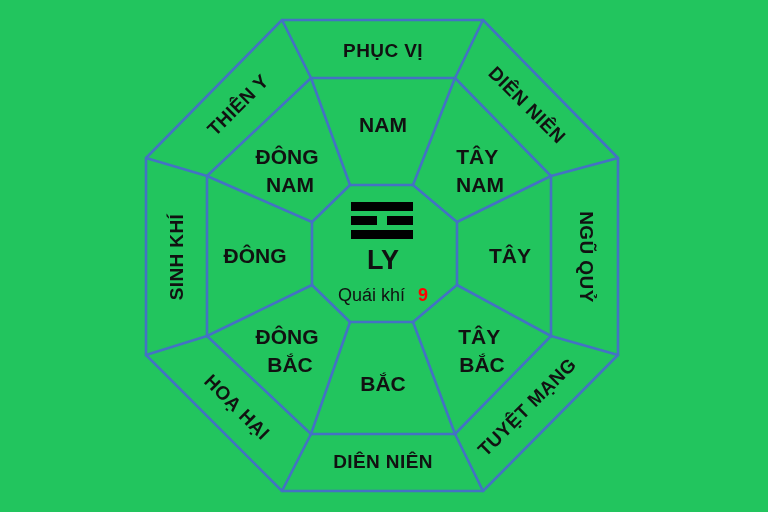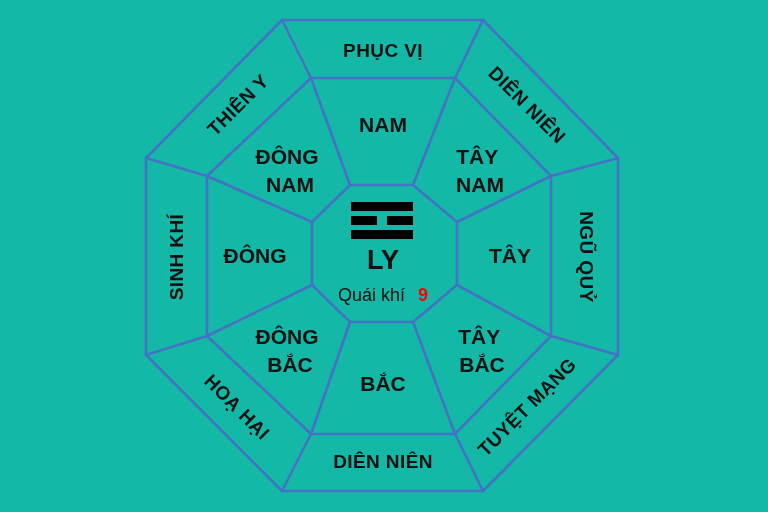--- a/index.html
+++ b/index.html
@@ -10,21 +10,21 @@
   body {
     width: 768px;
     height: 512px;
     overflow: hidden;
     font-family: "Liberation Sans", sans-serif;
   }
   #bagua-root {
     position: relative;
     width: 768px;
     height: 512px;
-    background: #14b8a6;
+    background: #22c55e;
   }
   svg#bagua-svg {
     display: block;
     width: 768px;
     height: 512px;
   }
   .ring-line {
     stroke: #4472C4;
     stroke-width: 2.6;
     fill: none;

